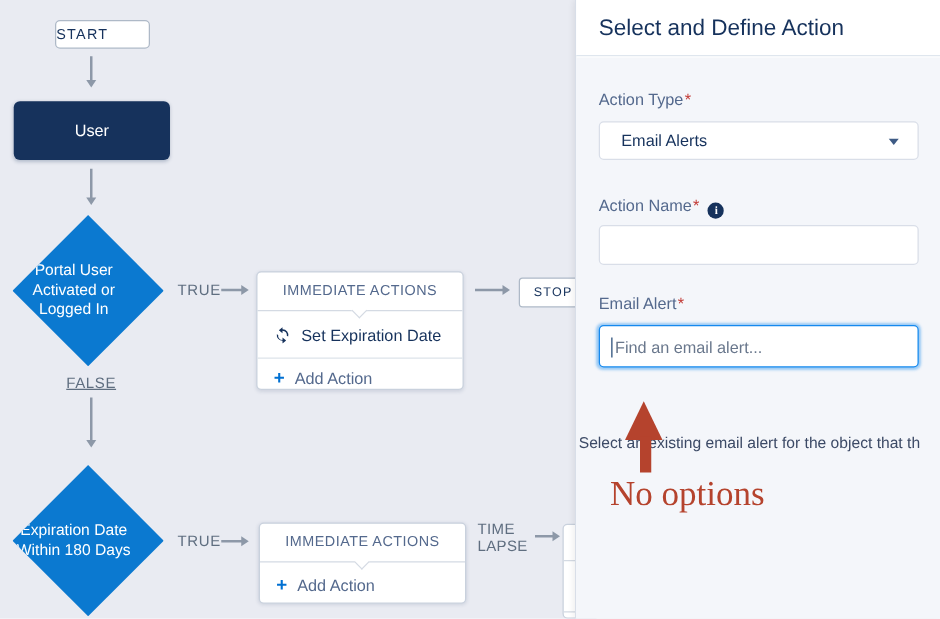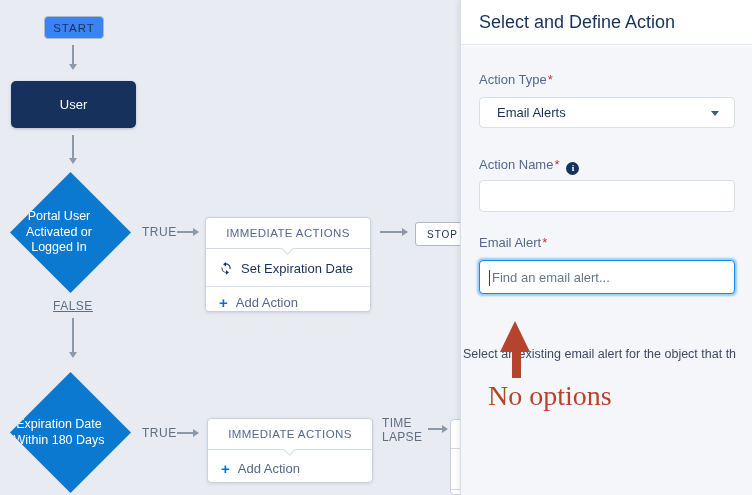--- a/index.html
+++ b/index.html
@@ -3,23 +3,23 @@
 <meta charset="utf-8">
 <style>
   * { margin:0; padding:0; box-sizing:border-box; }
   html,body { width:752px; height:495px; }
   body { font-family:"Liberation Sans", sans-serif; }
   .screen { position:relative; width:752px; height:495px; overflow:hidden; background:#e9ebf2; }
 
   
   .canvas { position:absolute; inset:0; }
 
-  .start-box { position:absolute; left:44px; top:16px; width:60px; height:23px;
-    background:#3b82f6; border:1px solid #aeb9c7; border-radius:4px;
-    display:flex; align-items:center; justify-content:center;
+  .start-box { position:absolute; left:44px; top:16px; width:76px; height:23px;
+    background:#ffffff; border:1px solid #aeb9c7; border-radius:4px;
+    display:flex; align-items:center; justify-content:flex-start;
     font-size:11.5px; letter-spacing:1px; color:#16325c; }
 
   .object-box { position:absolute; left:11px; top:81px; width:125px; height:47px;
     background:#16325c; border-radius:5px; display:flex; align-items:center; justify-content:center;
     color:#fff; font-size:13px; box-shadow:0 1px 3px rgba(22,50,92,.25); }
 
   .diamond { position:absolute; width:121px; height:121px; background:#0b79d0;
     clip-path:polygon(50% 0,100% 50%,50% 100%,0 50%);
     display:flex; align-items:center; justify-content:flex-start; }
   .diamond .dtext { width:98px; text-align:center; color:#fff; font-size:12.5px; line-height:1.25; }

